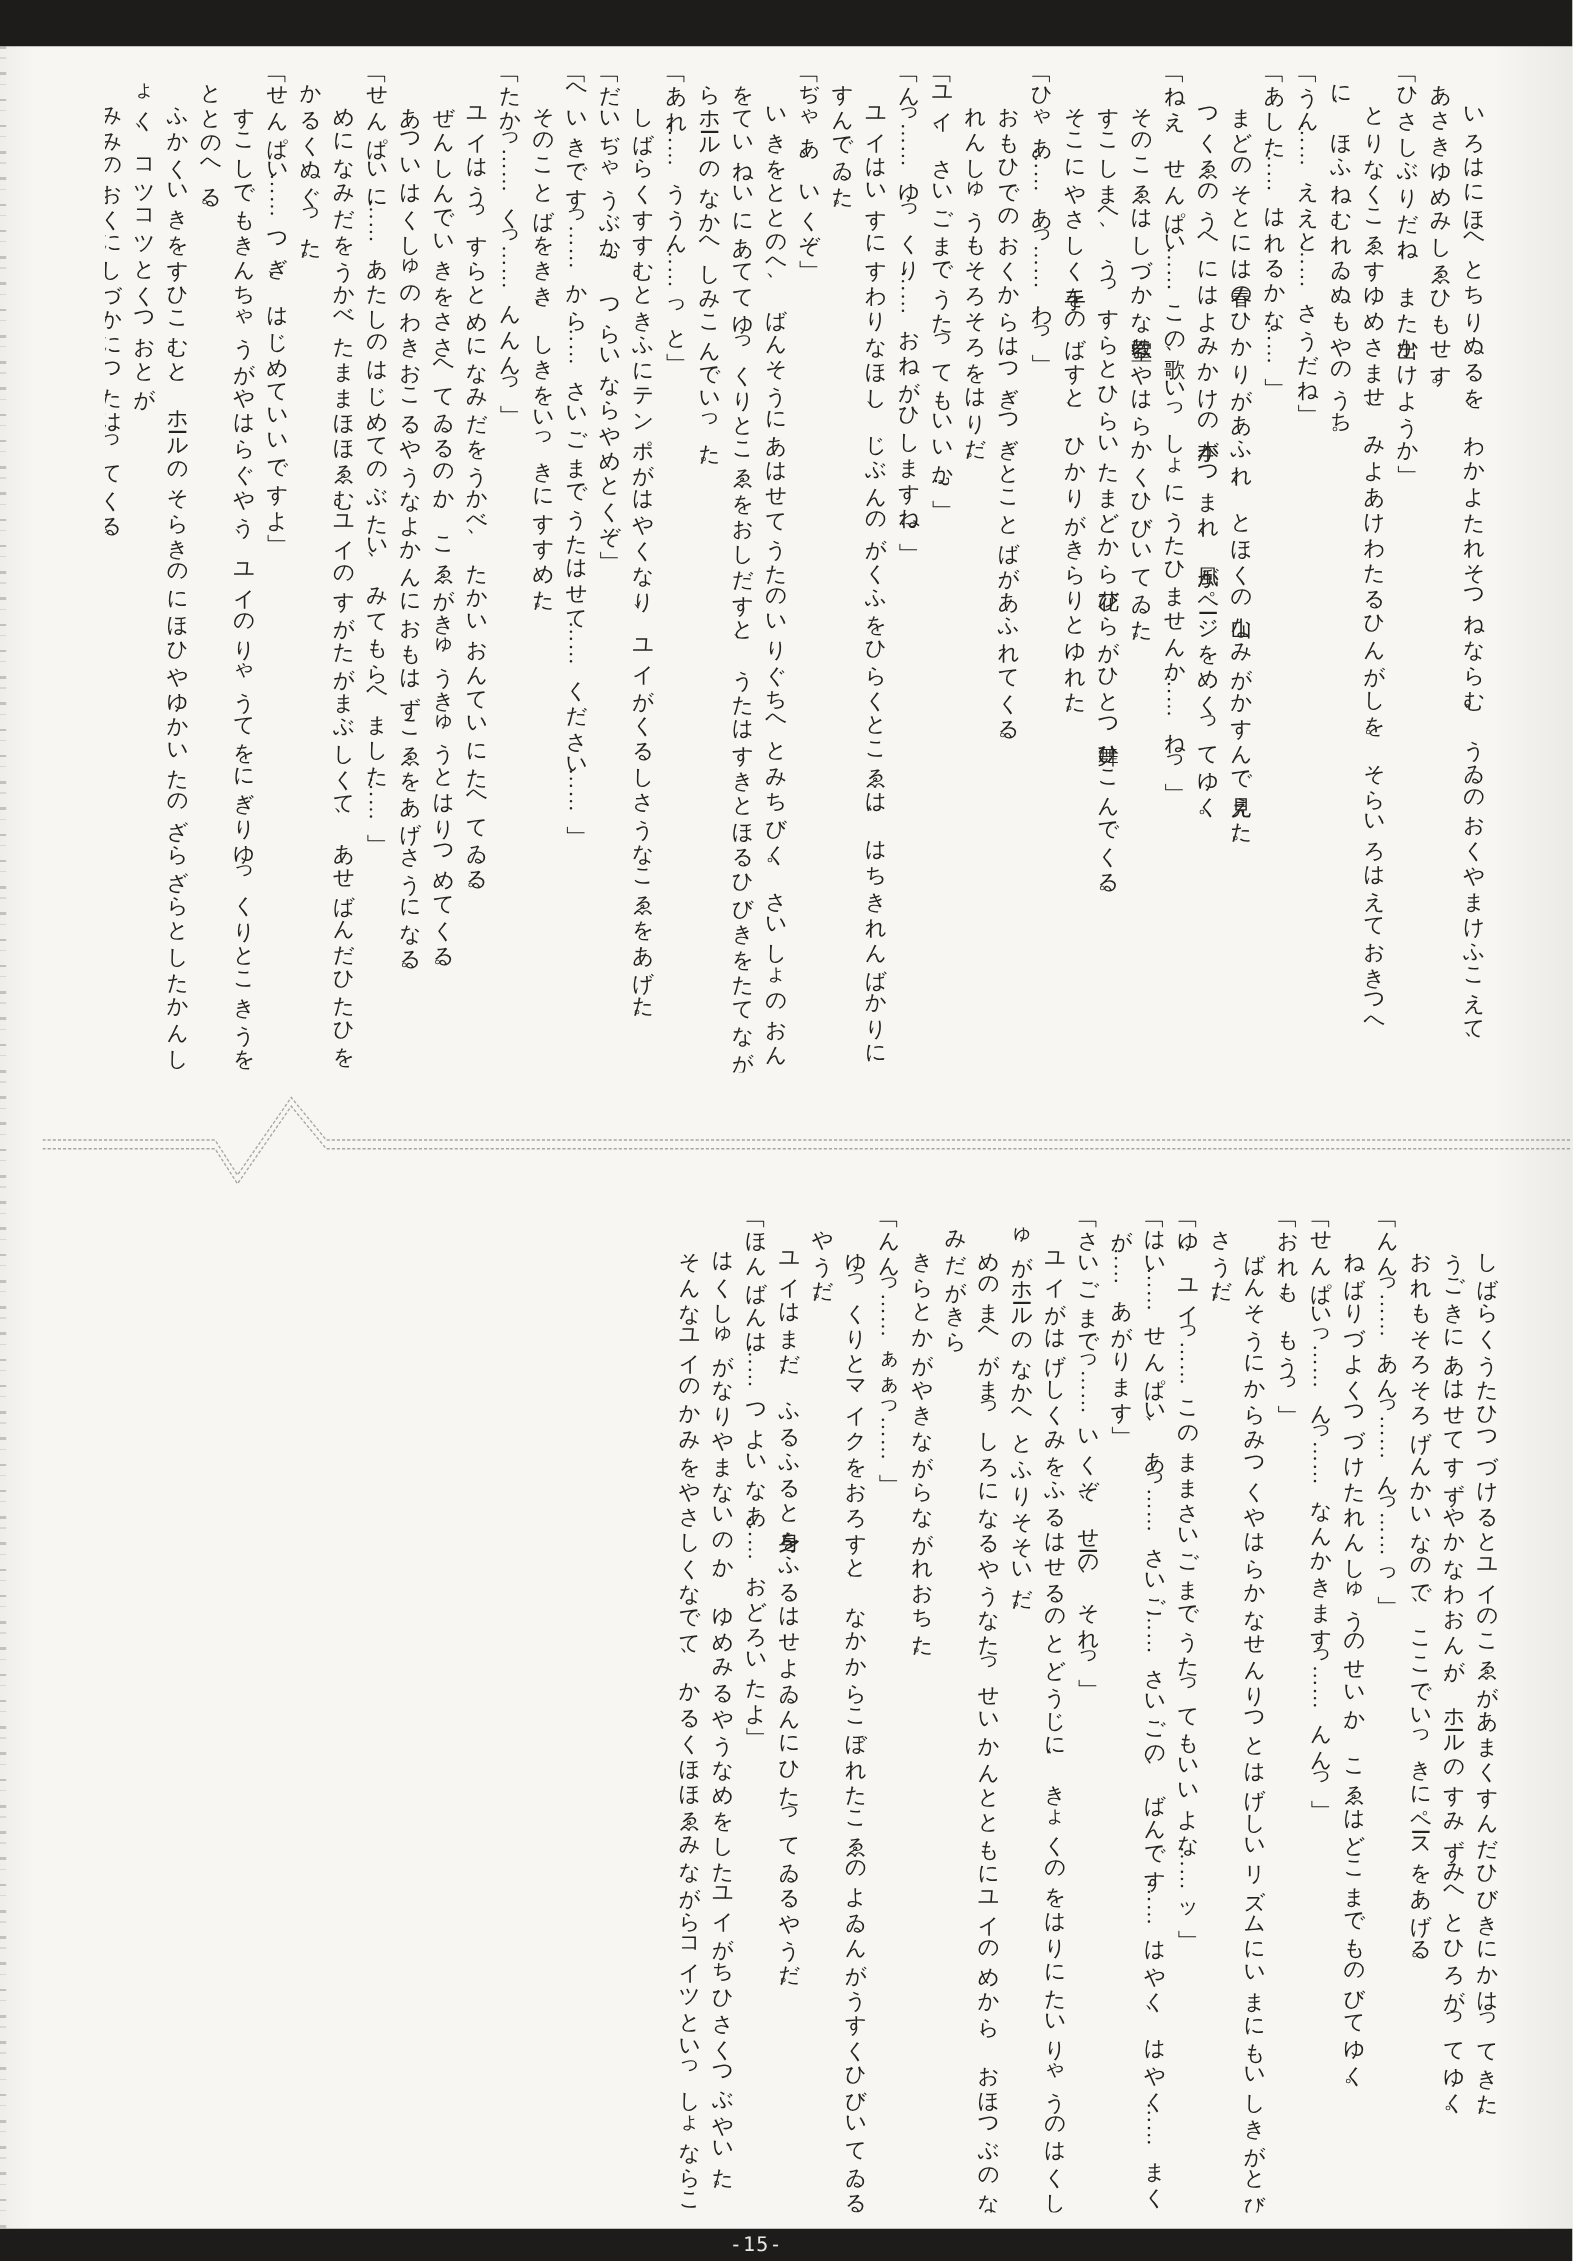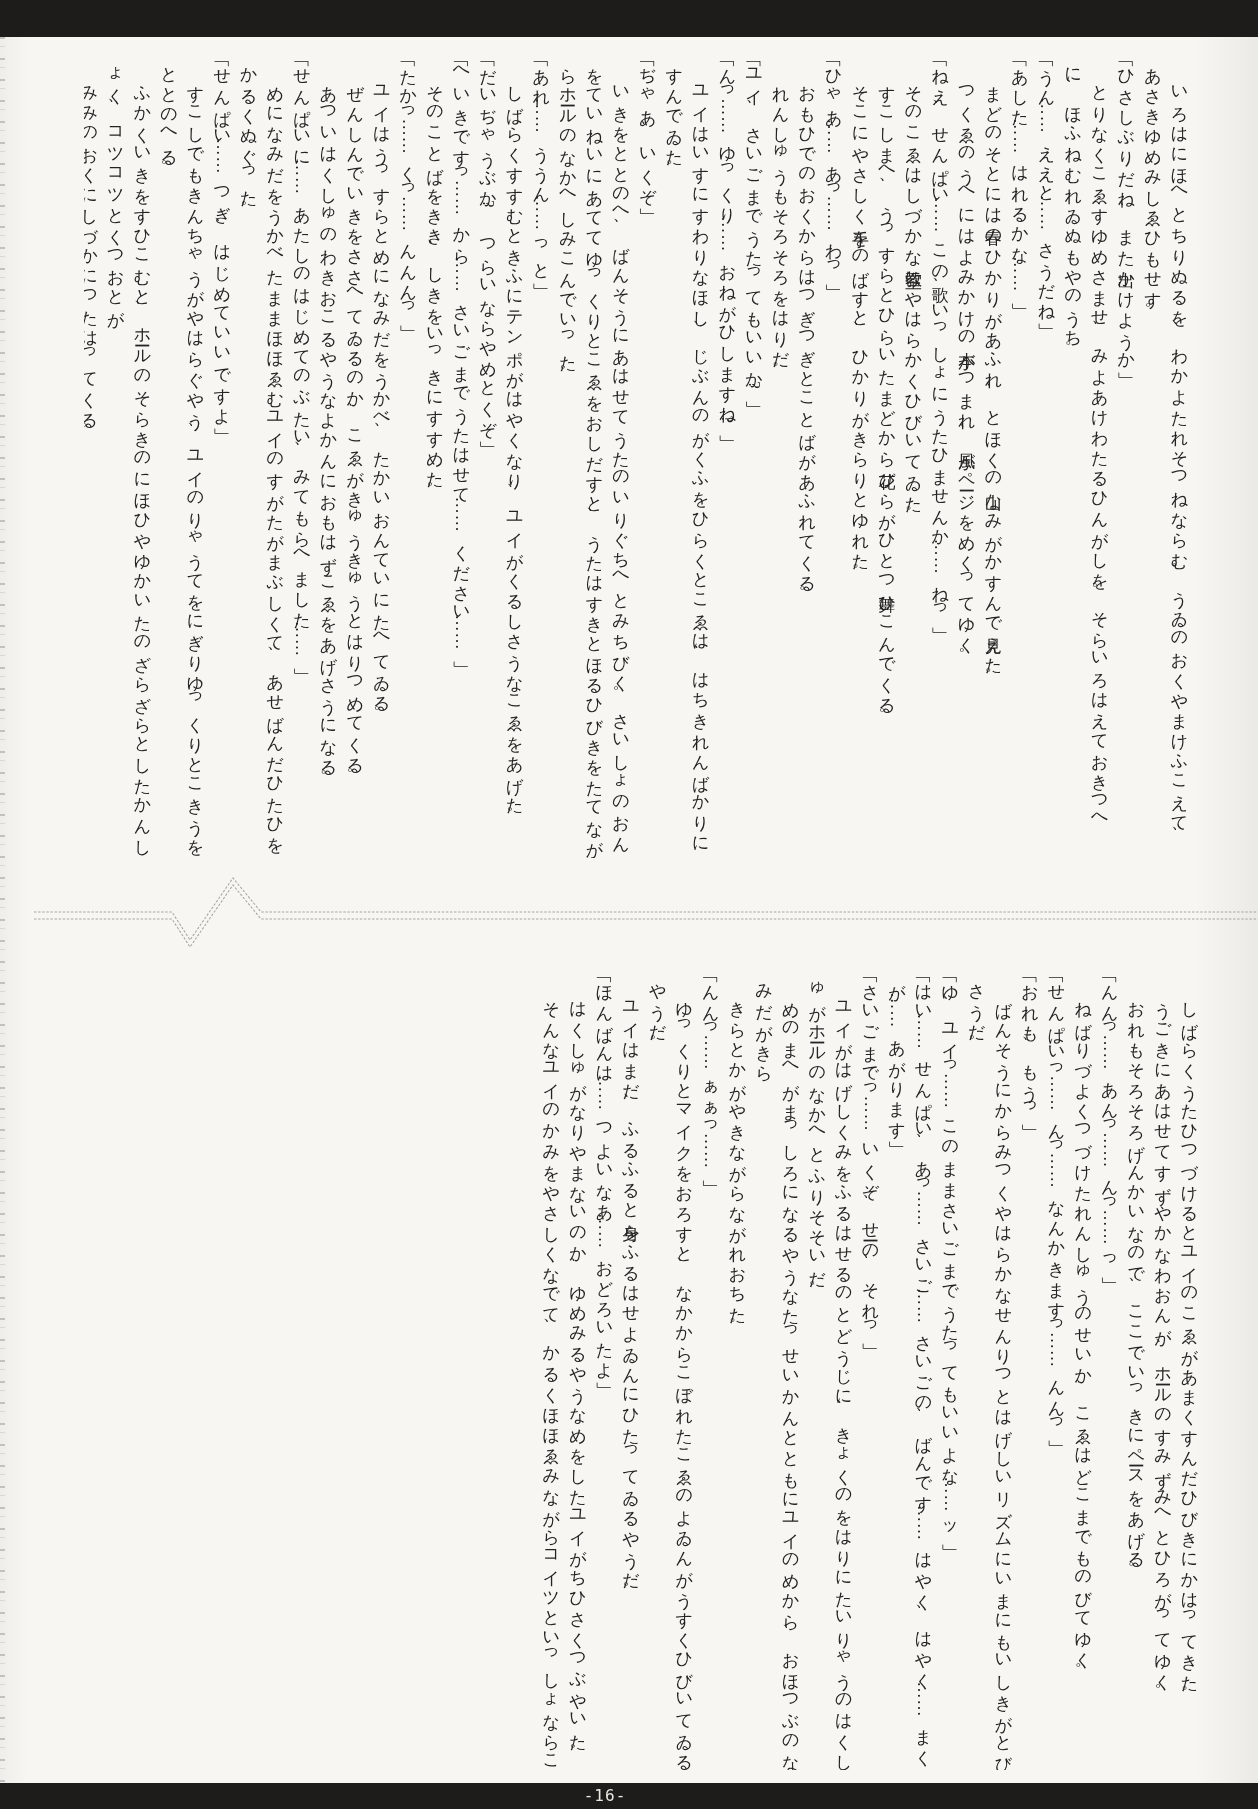--- a/index.html
+++ b/index.html
@@ -120,13 +120,13 @@
 「んんっ……ぁぁっ……」
 　ゆっくりとマイクをおろすと、なかからこぼれたこゑのよゐんがうすくひびいてゐるやうだ。
 　ユイはまだ、ふるふると身をふるはせよゐんにひたってゐるやうだ。
 「ほんばんは……つよいなあ……おどろいたよ」
 　はくしゅがなりやまないのか、ゆめみるやうなめをしたユイがちひさくつぶやいた。
 　そんなユイのかみをやさしくなでて、かるくほほゑみながらコイツといっしょならこのさきもずっとやっていけるの
 　もわるくないのかもしれないな……
 　ふと、さうおもった。</div>
 
 <div class="band bottom"></div>
-<div class="page-number">-16-</div>
+<div class="page-number">-15-</div>
 
 </body></html>

